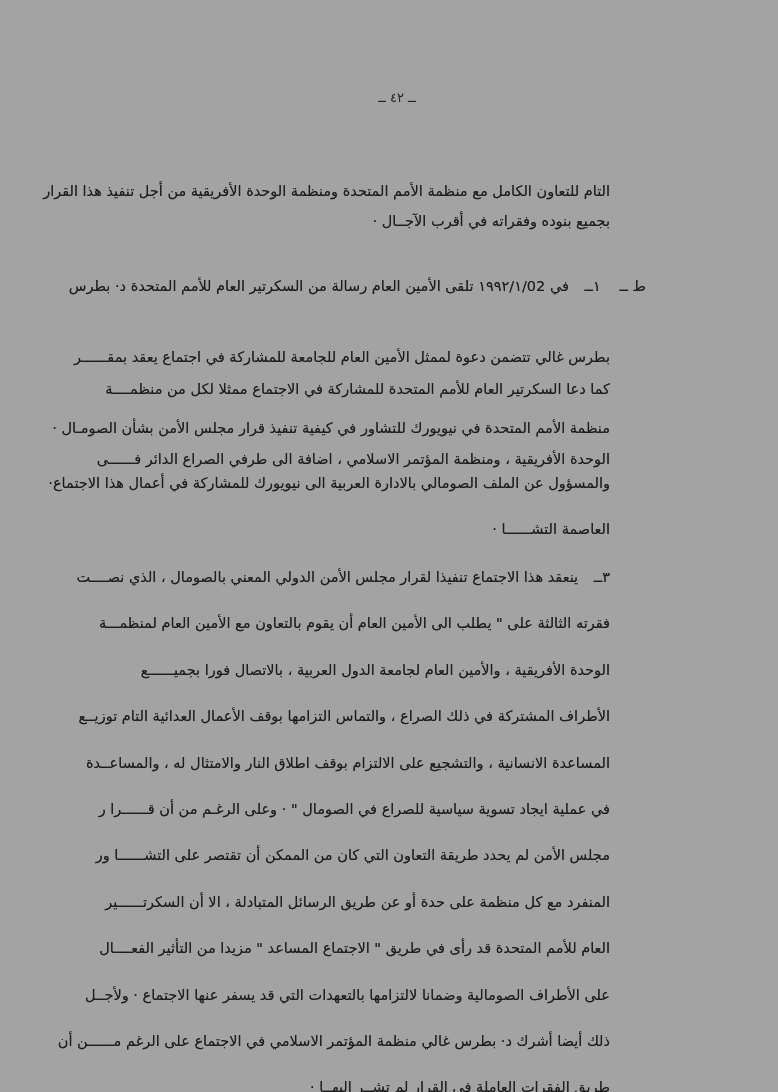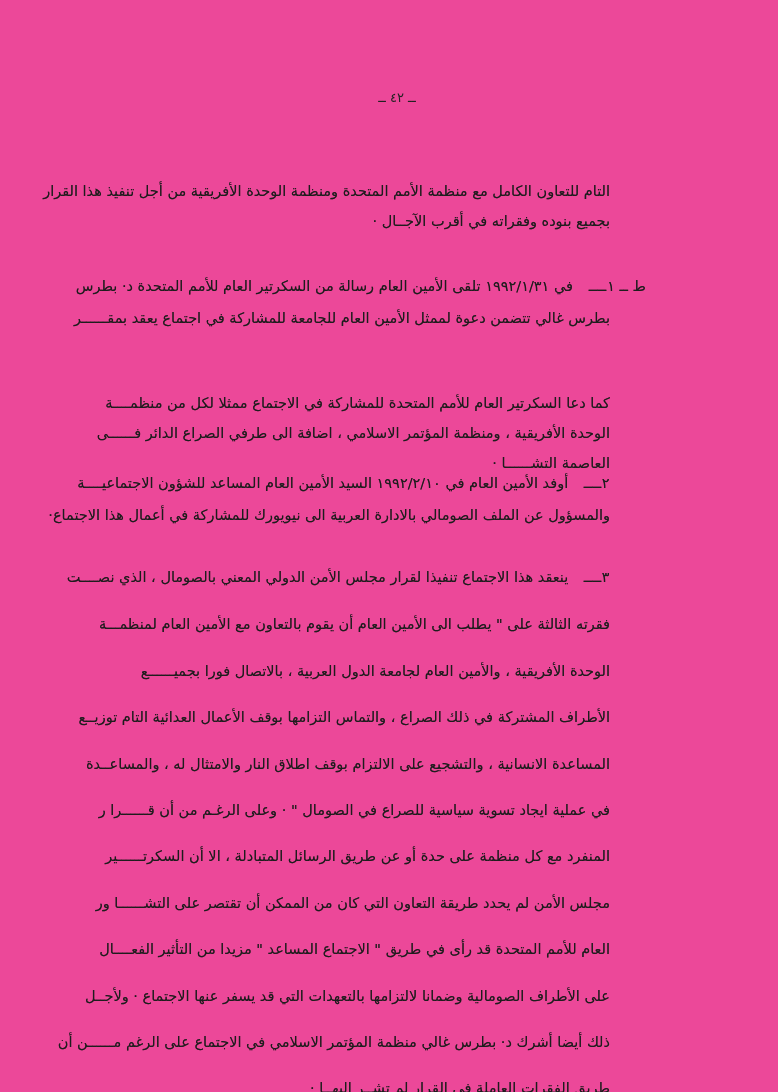--- a/index.html
+++ b/index.html
@@ -4,21 +4,21 @@
 <style>
   html,body{margin:0;padding:0;}
   body{
     width:778px;height:1092px;
     background:#ffffff;
     font-family:"DejaVu Sans",sans-serif;
   }
   .page{
     position:relative;
     width:778px;height:1092px;
-    background:#ec4899;
+    background:#a3a3a3;
     color:#1d1d1d;
     direction:rtl;
     overflow:hidden;
   }
   .page-number{
     position:absolute;
     top:90px;
     left:352px;
     width:90px;
     font-size:13px;
@@ -37,76 +37,73 @@
     white-space:nowrap;
     font-size:14.5px;
     color:#1d1d1d;
     text-shadow:0 0 0.4px rgba(20,20,20,0.55);
   }
   .intro{top:176px;}
   .intro .line{line-height:30px;}
   .item1{top:271px;}
   .item1 .line{line-height:31px;}
   .item1 .first{margin-left:-36px;margin-right:-36px;}
-  .sub1{top:388px;}
+  .sub1{top:374px;}
   .sub1 .line{line-height:30px;}
   .item2{top:468px;}
   .item2 .line{line-height:31px;}
   .item3{top:546px;}
   .item3 .line{line-height:29.4px;margin-top:17px;}
-  .indent{padding-left:0;margin-left:26px;}
-  .marker{}
-  .num{margin-left:11px;font-family:Liberation Mono, monospace;}
+  .indent{padding-left:0;margin-left:26px;margin-top:40px;}
+  .marker{margin-left:14px;}
+  .num{margin-left:11px;}
 </style>
 </head>
 <body>
 
 <div class="page">
 
   <div class="page-number">ــ  ٤٢ ــ</div>
 
   <div class="block intro">
     <div class="line">التام للتعاون الكامل مع منظمة الأمم المتحدة ومنظمة الوحدة الأفريقية من أجل تنفيذ هذا القرار</div>
     <div class="line">بجميع بنوده وفقراته في أقرب الآجــال ·</div>
   </div>
 
   <div class="block item1">
     <div class="line first">
       <span class="marker">ط ــ</span>
       <span class="num">١ــ</span>
-      <span>في ١٩٩٢/١/٣١ تلقى الأمين العام رسالة من السكرتير العام للأمم المتحدة د· بطرس</span>
+      <span>في ١٩٩٢/١/02 تلقى الأمين العام رسالة من السكرتير العام للأمم المتحدة د· بطرس</span>
     </div>
     <div class="line indent">بطرس غالي تتضمن دعوة لممثل الأمين العام للجامعة للمشاركة في اجتماع يعقد بمقــــــر</div>
+    <div class="line indent">منظمة الأمم المتحدة في نيويورك للتشاور في كيفية تنفيذ قرار مجلس الأمن بشأن الصومـال ·</div>
   </div>
 
   <div class="block sub1">
     <div class="line">كما دعا السكرتير العام للأمم المتحدة للمشاركة في الاجتماع ممثلا لكل من منظمــــة</div>
     <div class="line indent">الوحدة الأفريقية ، ومنظمة المؤتمر الاسلامي ، اضافة الى طرفي الصراع الدائر فــــــى</div>
     <div class="line indent">العاصمة التشــــــا ·</div>
   </div>
 
   <div class="block item2">
-    <div class="line">
-      <span class="num">٢ــ</span>
-      <span>أوفد الأمين العام في ١٩٩٢/٢/١٠ السيد الأمين العام المساعد للشؤون الاجتماعيــــة</span>
-    </div>
     <div class="line">والمسؤول عن الملف الصومالي بالادارة العربية الى نيويورك للمشاركة في أعمال هذا الاجتماع·</div>
   </div>
 
   <div class="block item3">
     <div class="line">
       <span class="num">٣ــ</span>
       <span>ينعقد هذا الاجتماع تنفيذا لقرار مجلس الأمن الدولي المعني بالصومال ، الذي نصــــت</span>
     </div>
     <div class="line">فقرته الثالثة على " يطلب الى الأمين العام أن يقوم بالتعاون مع الأمين العام لمنظمـــة</div>
     <div class="line">الوحدة الأفريقية ، والأمين العام لجامعة الدول العربية ، بالاتصال فورا بجميــــــع</div>
     <div class="line">الأطراف المشتركة في ذلك الصراع ، والتماس التزامها بوقف الأعمال العدائية التام توزيــع</div>
     <div class="line">المساعدة الانسانية ، والتشجيع على الالتزام بوقف اطلاق النار والامتثال له ، والمساعــدة</div>
     <div class="line">في عملية ايجاد تسوية سياسية للصراع في الصومال " · وعلى الرغـم من أن قــــــرا ر</div>
+    <div class="line">مجلس الأمن لم يحدد طريقة التعاون التي كان من الممكن أن تقتصر على التشــــــا ور</div>
     <div class="line">المنفرد مع كل منظمة على حدة أو عن طريق الرسائل المتبادلة ، الا أن السكرتــــــير</div>
-    <div class="line">مجلس الأمن لم يحدد طريقة التعاون التي كان من الممكن أن تقتصر على التشــــــا ور</div>
     <div class="line">العام للأمم المتحدة قد رأى في طريق " الاجتماع المساعد " مزيدا من التأثير الفعــــال</div>
     <div class="line">على الأطراف الصومالية وضمانا لالتزامها بالتعهدات التي قد يسفر عنها الاجتماع · ولأجــل</div>
     <div class="line">ذلك أيضا أشرك د· بطرس غالي منظمة المؤتمر الاسلامي في الاجتماع على الرغم مــــــن أن</div>
     <div class="line">طريق الفقرات العاملة في القرار لم تشــر اليهــا ·</div>
   </div>
 
 </div>
 
 </body></html>

